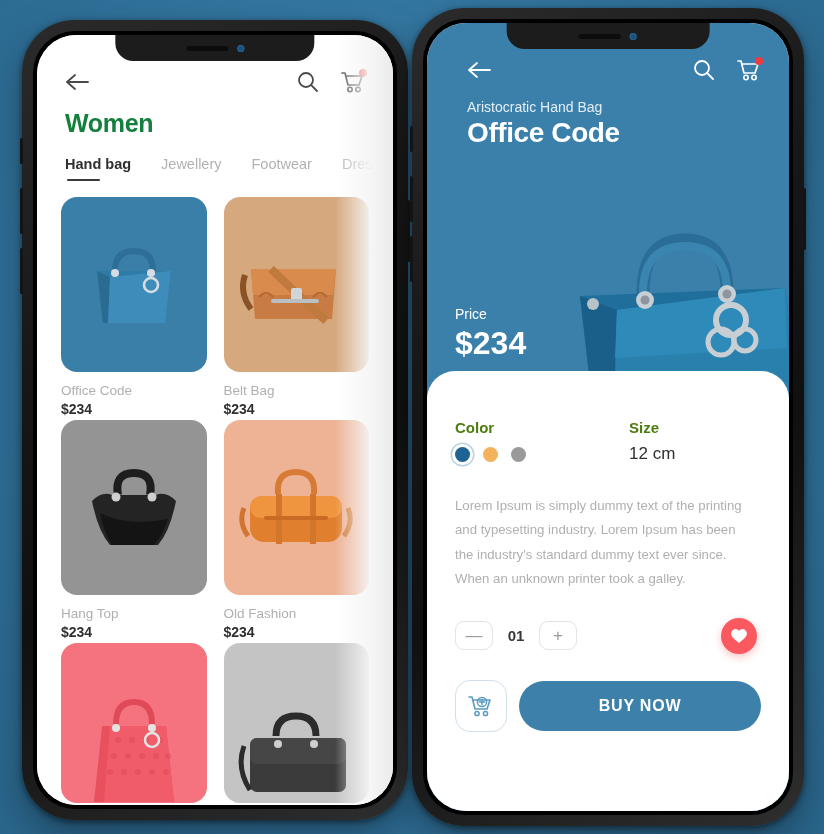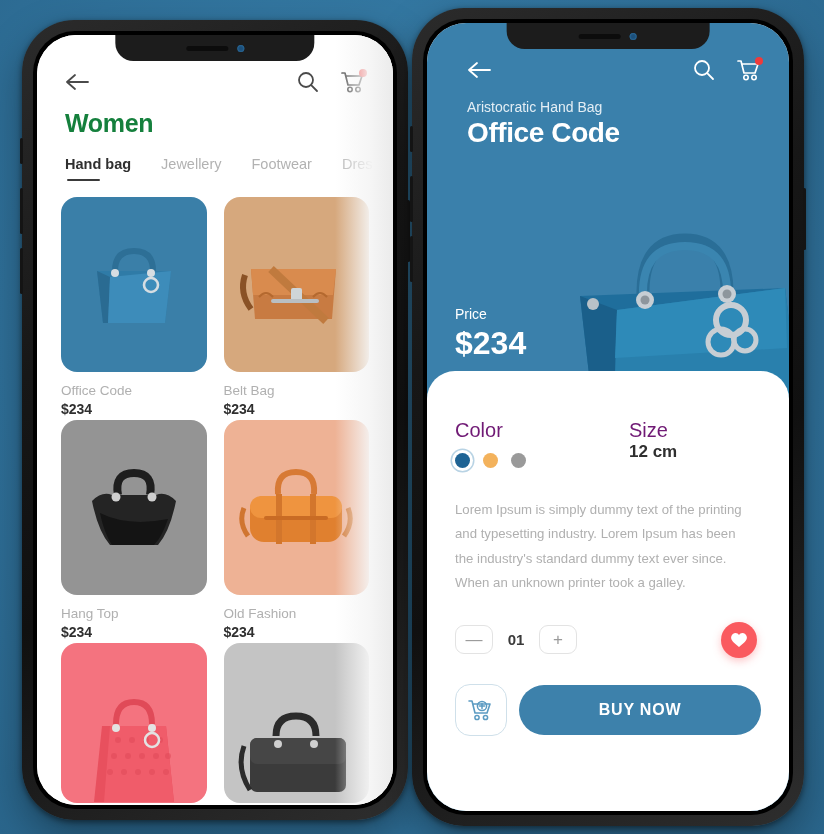--- a/index.html
+++ b/index.html
@@ -151,25 +151,25 @@
   }
   .r-sheet {
     position: absolute; left: 0; right: 0; bottom: 0;
     height: 440px; background: #fff;
     border-radius: 28px 28px 0 0; z-index: 11;
     padding: 48px 28px 0 28px;
   }
   .r-specs { display: flex; }
   .spec-col { flex: 1; }
   .spec-col.size-col { padding-left: 42px; }
-  .spec-label { font-size: 20px; color: #701a75; }
+  .spec-label { font-size: 15px; color: #4d7c0f; font-weight: bold; }
   .swatches { display: flex; gap: 13px; margin-top: 11px; }
   .swatch { width: 15px; height: 15px; border-radius: 50%; cursor: pointer; }
   .swatch.sel { box-shadow: 0 0 0 3px #fff, 0 0 0 4.5px #b8d3e4; }
-  .spec-value { font-size: 17px; font-weight: bold; color: #2f2f2f; }
+  .spec-value { font-size: 17px; font-weight: normal; color: #2f2f2f; margin-top: 8px; }
   .r-desc {
     margin-top: 30px; font-size: 13.2px; color: #b0b0b0;
     line-height: 1.85; max-width: 300px;
   }
   .r-qty-row {
     display: flex; align-items: center; justify-content: space-between;
     margin-top: 26px; padding-right: 4px;
   }
   .stepper { display: flex; align-items: center; gap: 12px; }
   .step-btn {

